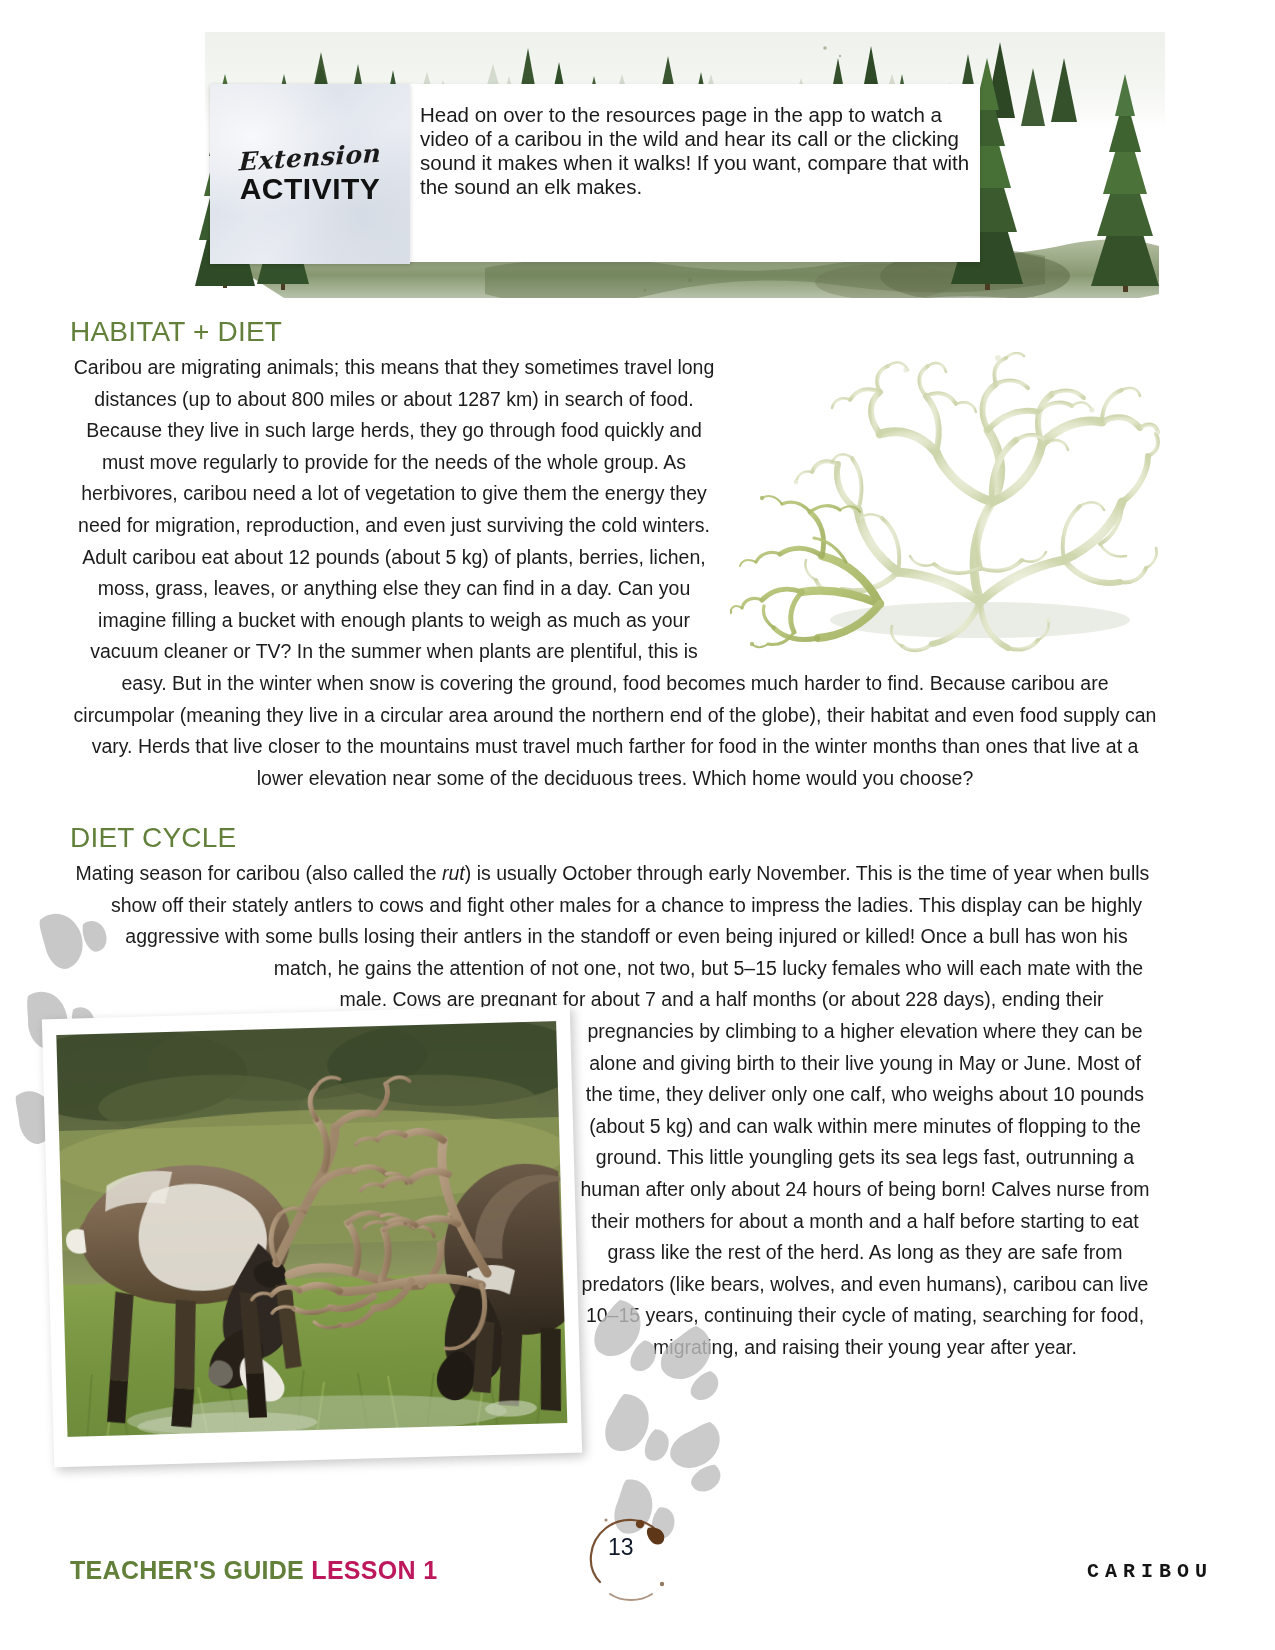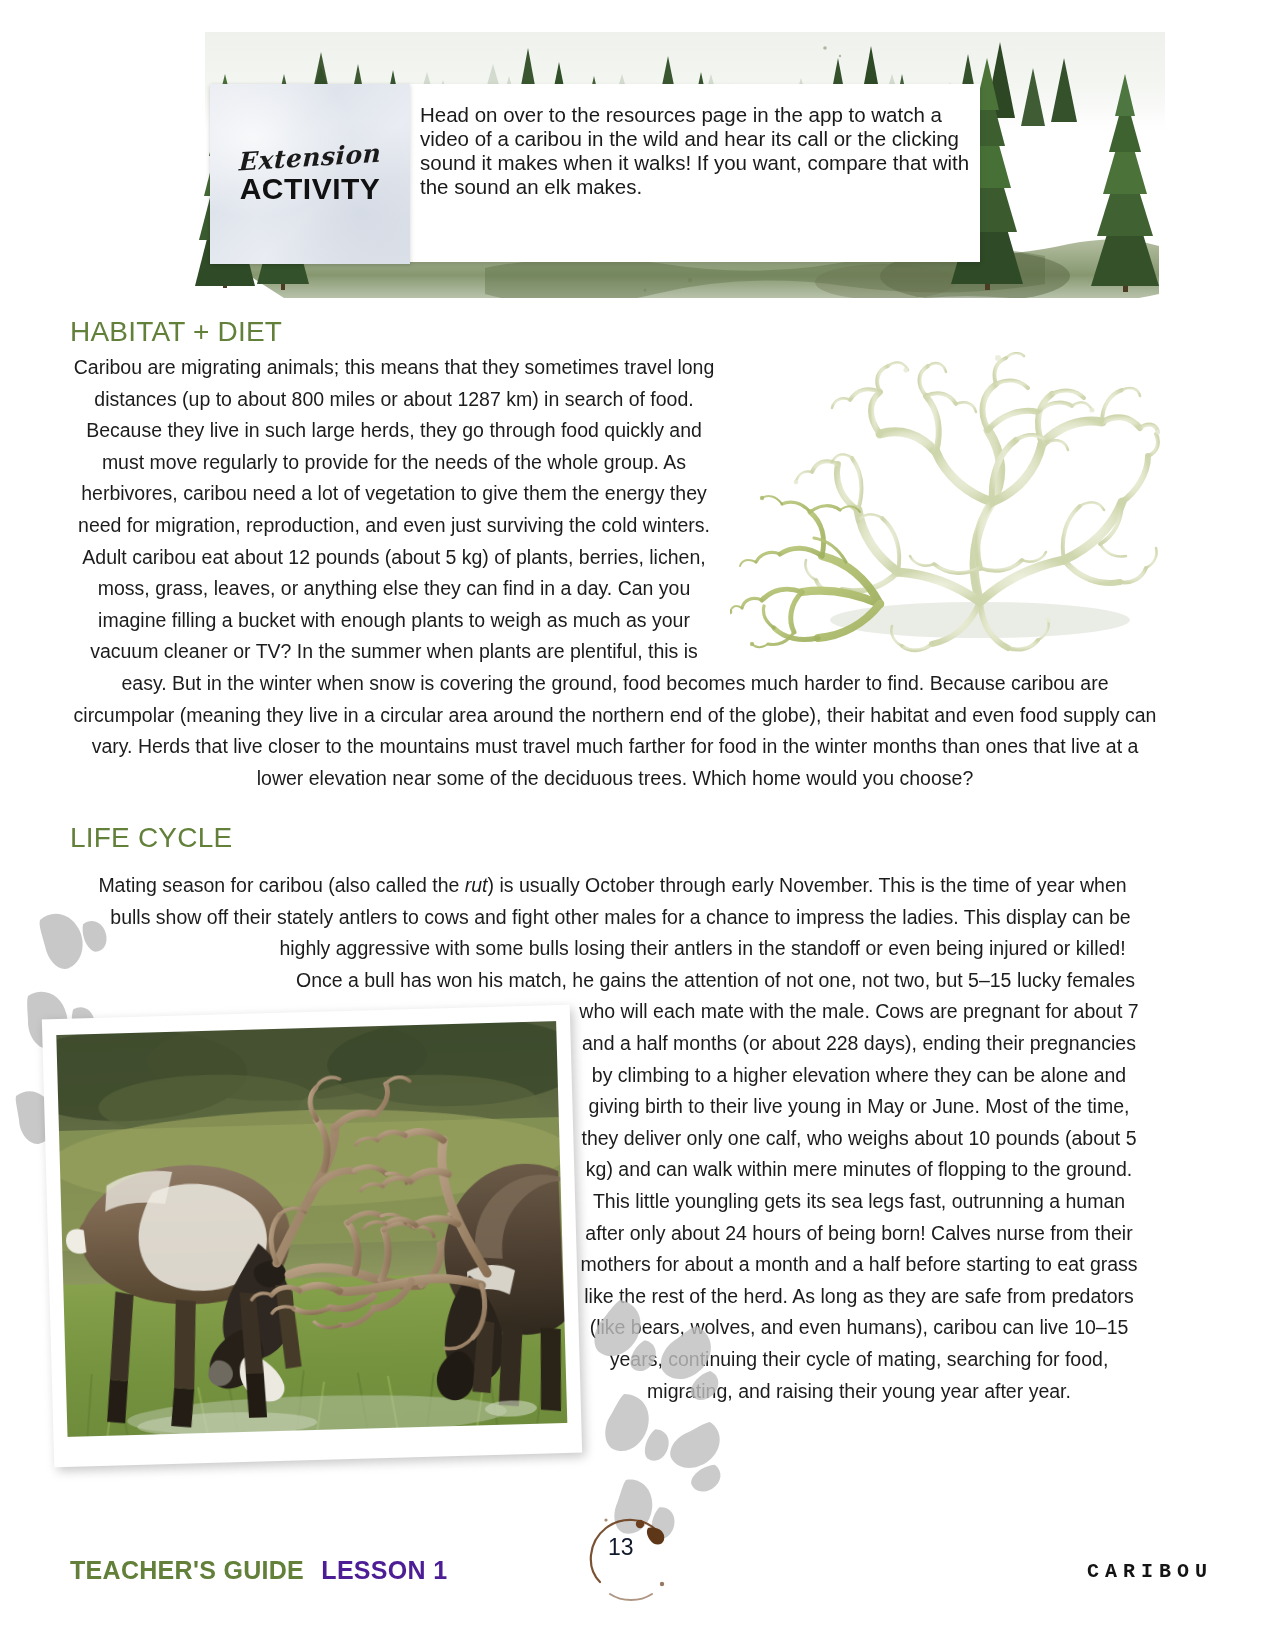--- a/index.html
+++ b/index.html
@@ -114,21 +114,21 @@
     shape-outside: margin-box;
   }
 
   #lifecycle-heading { position: absolute; left: 70px; top: 822px; }
   #lifecycle-body {
     position: absolute;
     left: 70px;
     top: 858px;
     width: 1085px;
   }
-  #lifecycle-body p { margin: 12px; }
+  #lifecycle-body p { margin: 0; }
   
   .stair-left {
     float: left;
     width: 0;
     clear: left;
   }
   .stair-right {
     float: right;
     width: 0;
     clear: right;
@@ -163,21 +163,21 @@
     position: absolute;
     left: 70px;
     top: 8px;
     font-size: 25px;
     font-weight: bold;
     letter-spacing: .3px;
     font-family: "Liberation Sans", sans-serif;
     white-space: nowrap;
   }
   .f-green { color: #62803a; }
-  .f-black { color: #4c1d95; margin-left: 10px; }
+  .f-black { color: #be185d; }
   .footer-right {
     position: absolute;
     right: 62px;
     top: 12px;
     font-size: 20px;
     font-weight: bold;
     letter-spacing: 6px;
     color: #141414;
     font-family: Liberation Mono, monospace;
   }
@@ -462,21 +462,21 @@
       <g fill="#a8b86a" opacity=".8">
         <circle cx="0" cy="260" r="2.4"></circle>
           <circle cx="22" cy="292" r="2.2"></circle>
         <circle cx="32" cy="146" r="2.2"></circle>
       </g>
     </svg>
   </div>
   <span>Caribou are migrating animals; this means that they sometimes travel long distances (up to about 800 miles or about 1287 km) in search of food. Because they live in such large herds, they go through food quickly and must move regularly to provide for the needs of the whole group. As herbivores, caribou need a lot of vegetation to give them the energy they need for migration, reproduction, and even just surviving the cold winters. Adult caribou eat about 12 pounds (about 5 kg) of plants, berries, lichen, moss, grass, leaves, or anything else they can find in a day. Can you imagine filling a bucket with enough plants to weigh as much as your vacuum cleaner or TV? In the summer when plants are plentiful, this is easy. But in the winter when snow is covering the ground, food becomes much harder to find. Because caribou are circumpolar (meaning they live in a circular area around the northern end of the globe), their habitat and even food supply can vary. Herds that live closer to the mountains must travel much farther for food in the winter months than ones that live at a lower elevation near some of the deciduous trees. Which home would you choose?</span>
 </div>
 
-<div class="section-heading" id="lifecycle-heading">LIFE CYCLE</div>
+<div class="section-heading" id="lifecycle-heading">DIET CYCLE</div>
 
 <div class="body-text" id="lifecycle-body">
 
   <div class="stair-left" style="height:63px;"></div>
   <div class="stair-left" style="height:32px;width:28px;"></div>
   <div class="stair-left" style="height:32px;width:192px;"></div>
   <div class="stair-left" style="height:32px;width:218px;"></div>
   <div class="stair-left" style="height:410px;width:505px;"></div>
   <div class="stair-left" style="height:32px;width:558px;"></div>
   <div class="stair-left" style="height:32px;width:608px;"></div>

